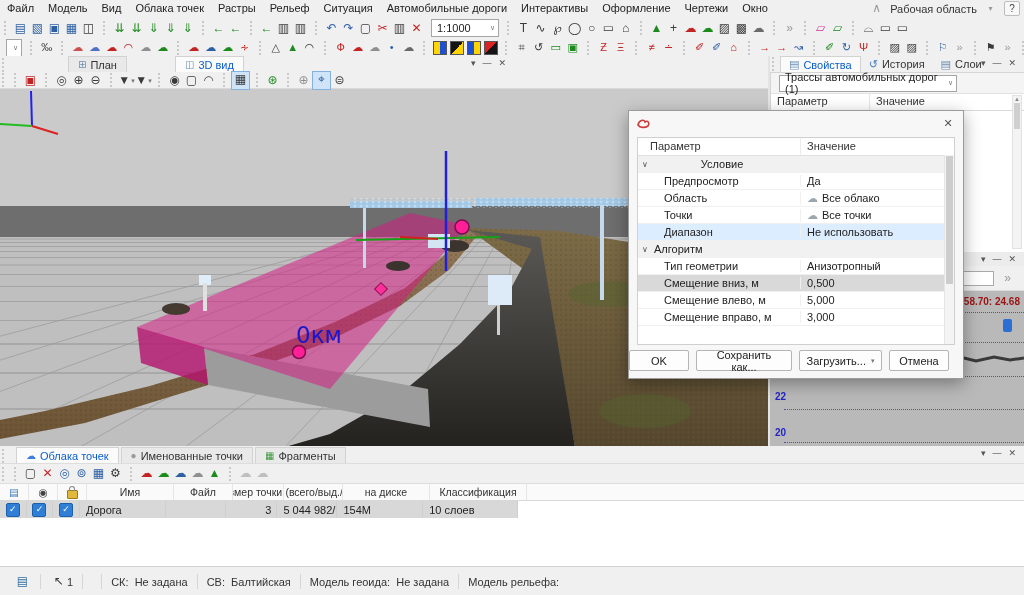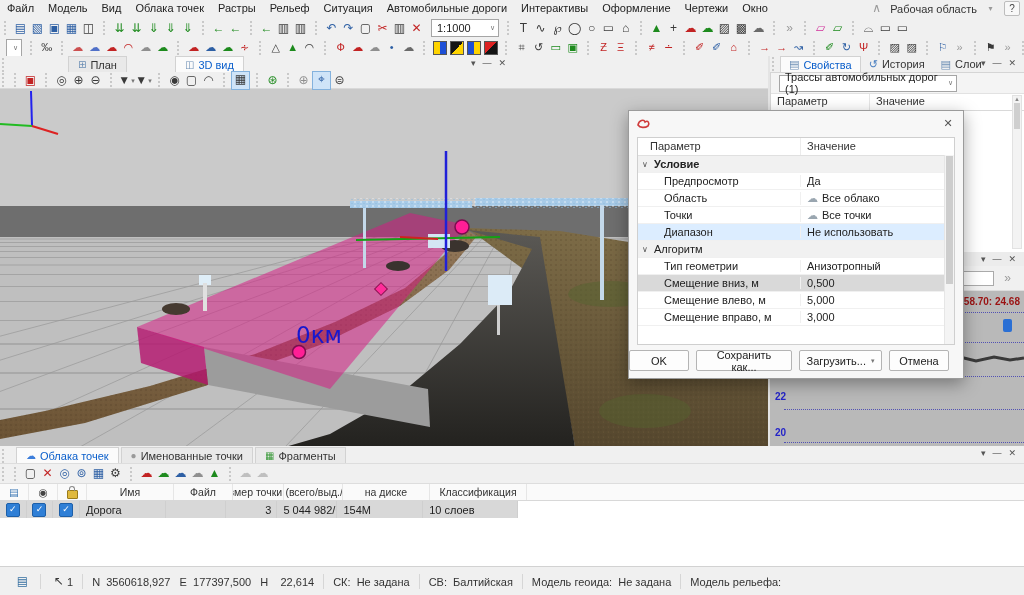--- a/index.html
+++ b/index.html
@@ -560,21 +560,21 @@
       <span class="dlg-close">✕</span>
     </div>
     <div class="dlg-table">
       <div class="dlg-head">
         <span class="c1">Параметр</span>
         <span class="c2">Значение</span>
       </div>
       <div id="dlgRows">
           <div class="dlg-row group">
             <span class="chev">∨</span>
-            <span class="p" style="font-weight: bold;">Условие</span>
+            <span class="p" style="font-weight: normal; text-align: center;">Условие</span>
             <span class="v">
               <span></span>
             </span>
           </div>
           <div class="dlg-row">
             <span class="chev"></span>
             <span class="p">Предпросмотр</span>
             <span class="v">
               <span>Да</span>
             </span>
@@ -739,21 +739,20 @@
         </div>
       </div>
   </div>
 
   <div class="statusbar">
     <span class="tbi" style="color:#356fa0;margin-left:14px;">▤</span>
     <span class="sb-sep"></span>
     <span class="tbi dark">↖</span>
     <span class="sb-item">1</span>
     <span class="sb-sep"></span>
-    <span class="sb-item">N  3560618,927   E  177397,500   H    22,614</span>
     <span class="sb-sep"></span>
     <span class="sb-item">СК:  Не задана</span>
     <span class="sb-sep"></span>
     <span class="sb-item">СВ:  Балтийская</span>
     <span class="sb-sep"></span>
     <span class="sb-item">Модель геоида:  Не задана</span>
     <span class="sb-sep"></span>
     <span class="sb-item">Модель рельефа:</span>
   </div>
 </div>

